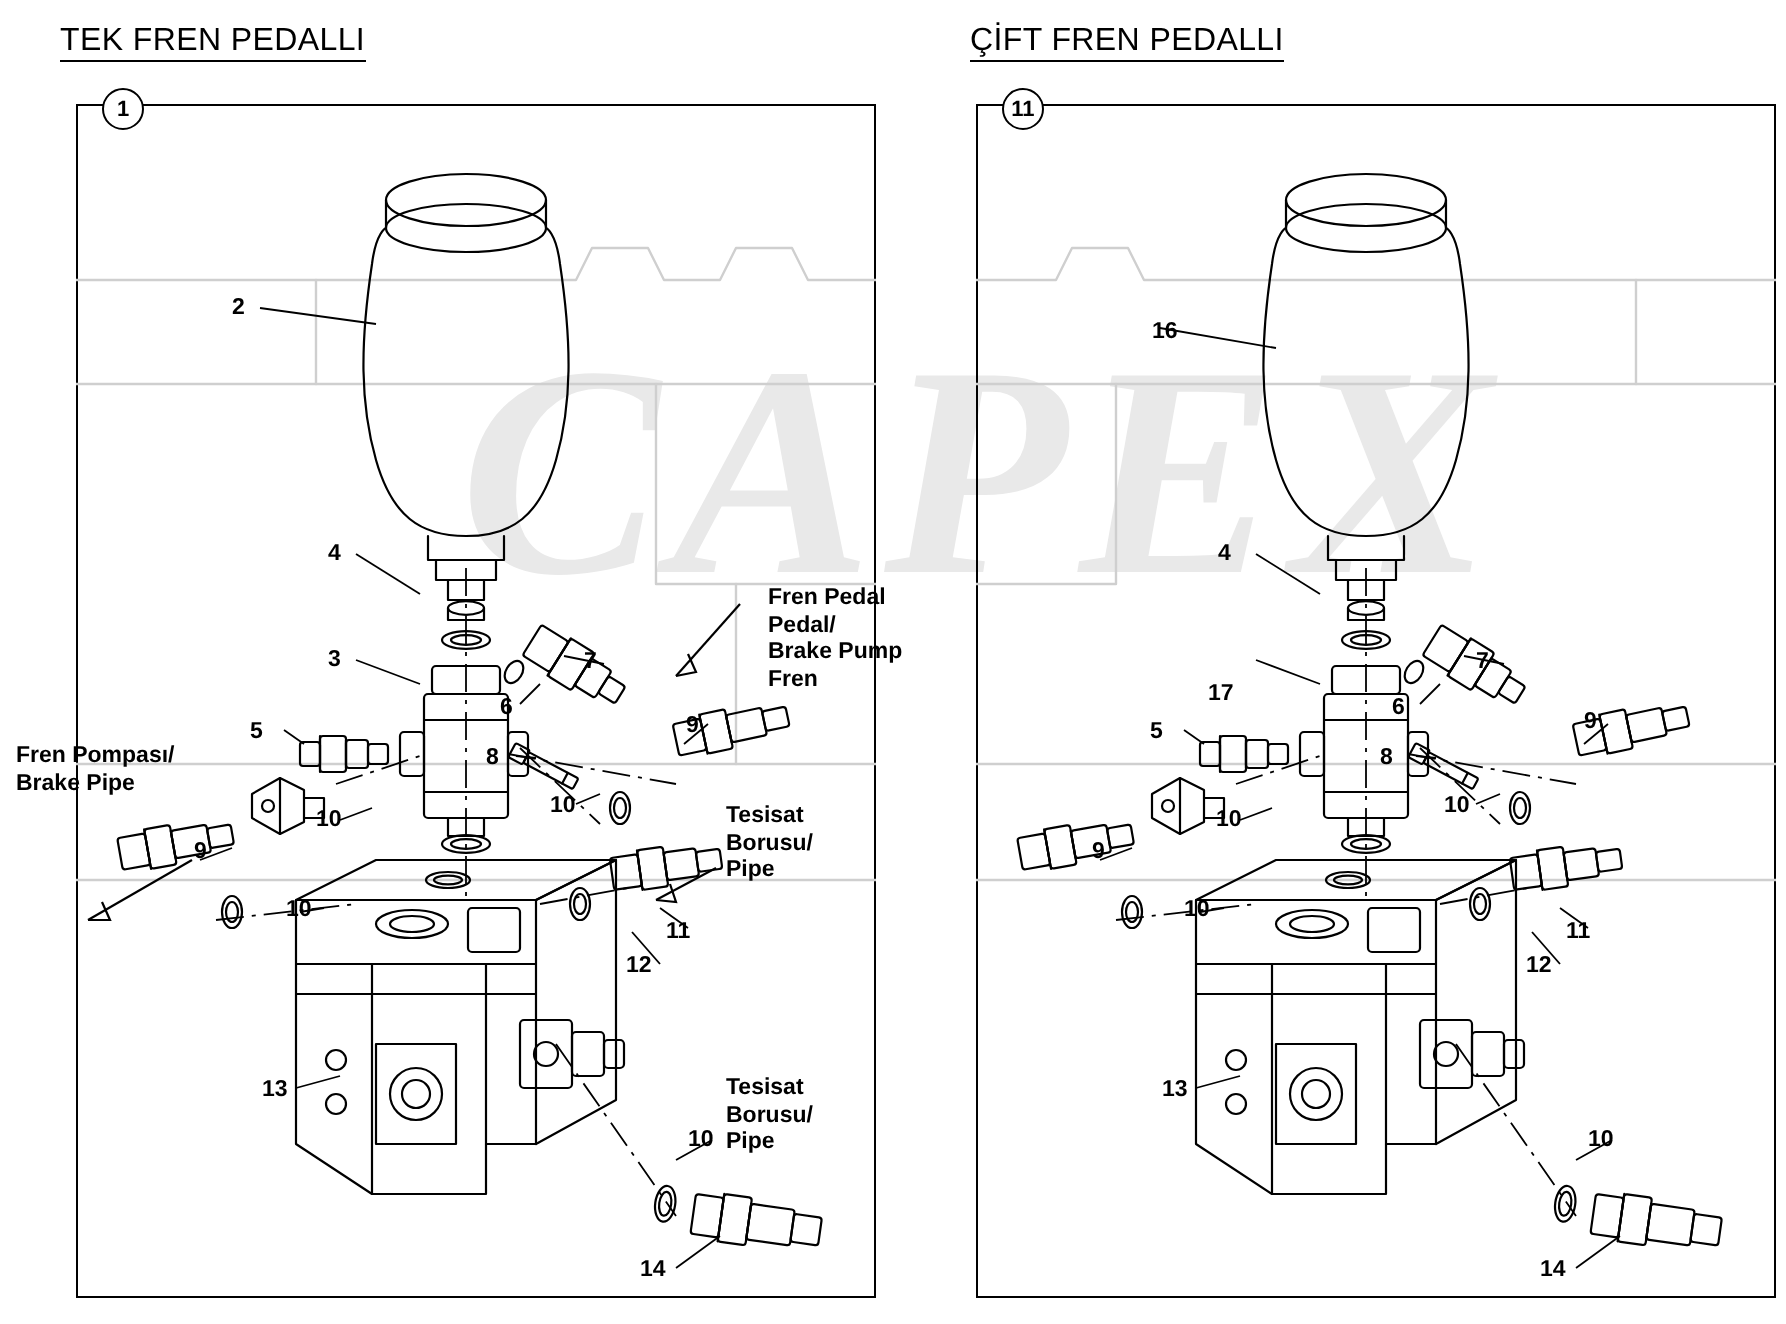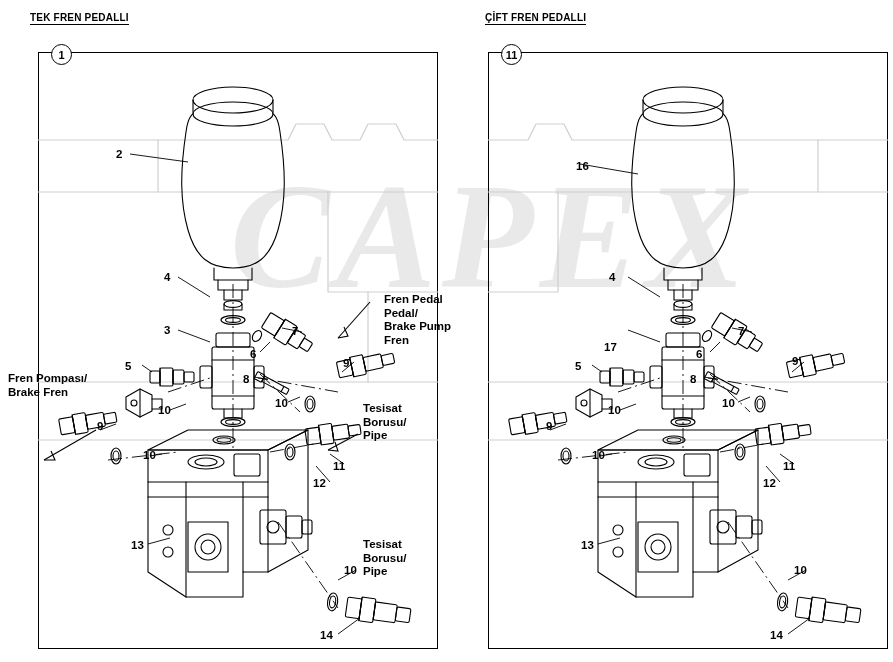--- a/index.html
+++ b/index.html
@@ -3,21 +3,21 @@
 <meta charset="utf-8">
 <style>
   html,body{margin:0;padding:0;background:#ffffff;}
   body{
     width:893px;height:662px;position:relative;overflow:hidden;
     font-family:"Liberation Sans", sans-serif;
     color:#000;
   }
   #stage{position:absolute;left:0;top:0;width:893px;height:662px;}
   .abs{position:absolute;}
-  .ttl{font-size:10px;font-weight:bold;letter-spacing:.2px;}
+  .ttl{font-size:16px;font-weight:normal;letter-spacing:.2px;}
   .ttl .u{border-bottom:1.5px solid #000;padding-bottom:1px;}
   .lbl{font-size:11.5px;font-weight:bold;line-height:13.5px;}
   .num{font-size:11.5px;font-weight:bold;}
   .panel{border:1.6px solid #000;box-sizing:border-box;}
   .circ{
     width:19px;height:19px;border:1.6px solid #000;border-radius:50%;
     display:flex;align-items:center;justify-content:center;
     font-size:11px;font-weight:bold;background:#fff;
   }
   svg{display:block;}
@@ -433,21 +433,21 @@
 
   <div id="annotations-layer">
       <div class="abs lbl" style="left: 384px; top: 293px;">
         <div>Fren Pedal</div>
         <div>Pedal/</div>
         <div>Brake Pump</div>
         <div>Fren</div>
       </div>
       <div class="abs lbl" style="left: 8px; top: 372px;">
         <div>Fren Pompası/</div>
-        <div>Brake Fren</div>
+        <div>Brake Pipe</div>
       </div>
       <div class="abs lbl" style="left: 363px; top: 402px;">
         <div>Tesisat</div>
         <div>Borusu/</div>
         <div>Pipe</div>
       </div>
       <div class="abs lbl" style="left: 363px; top: 538px;">
         <div>Tesisat</div>
         <div>Borusu/</div>
         <div>Pipe</div>

